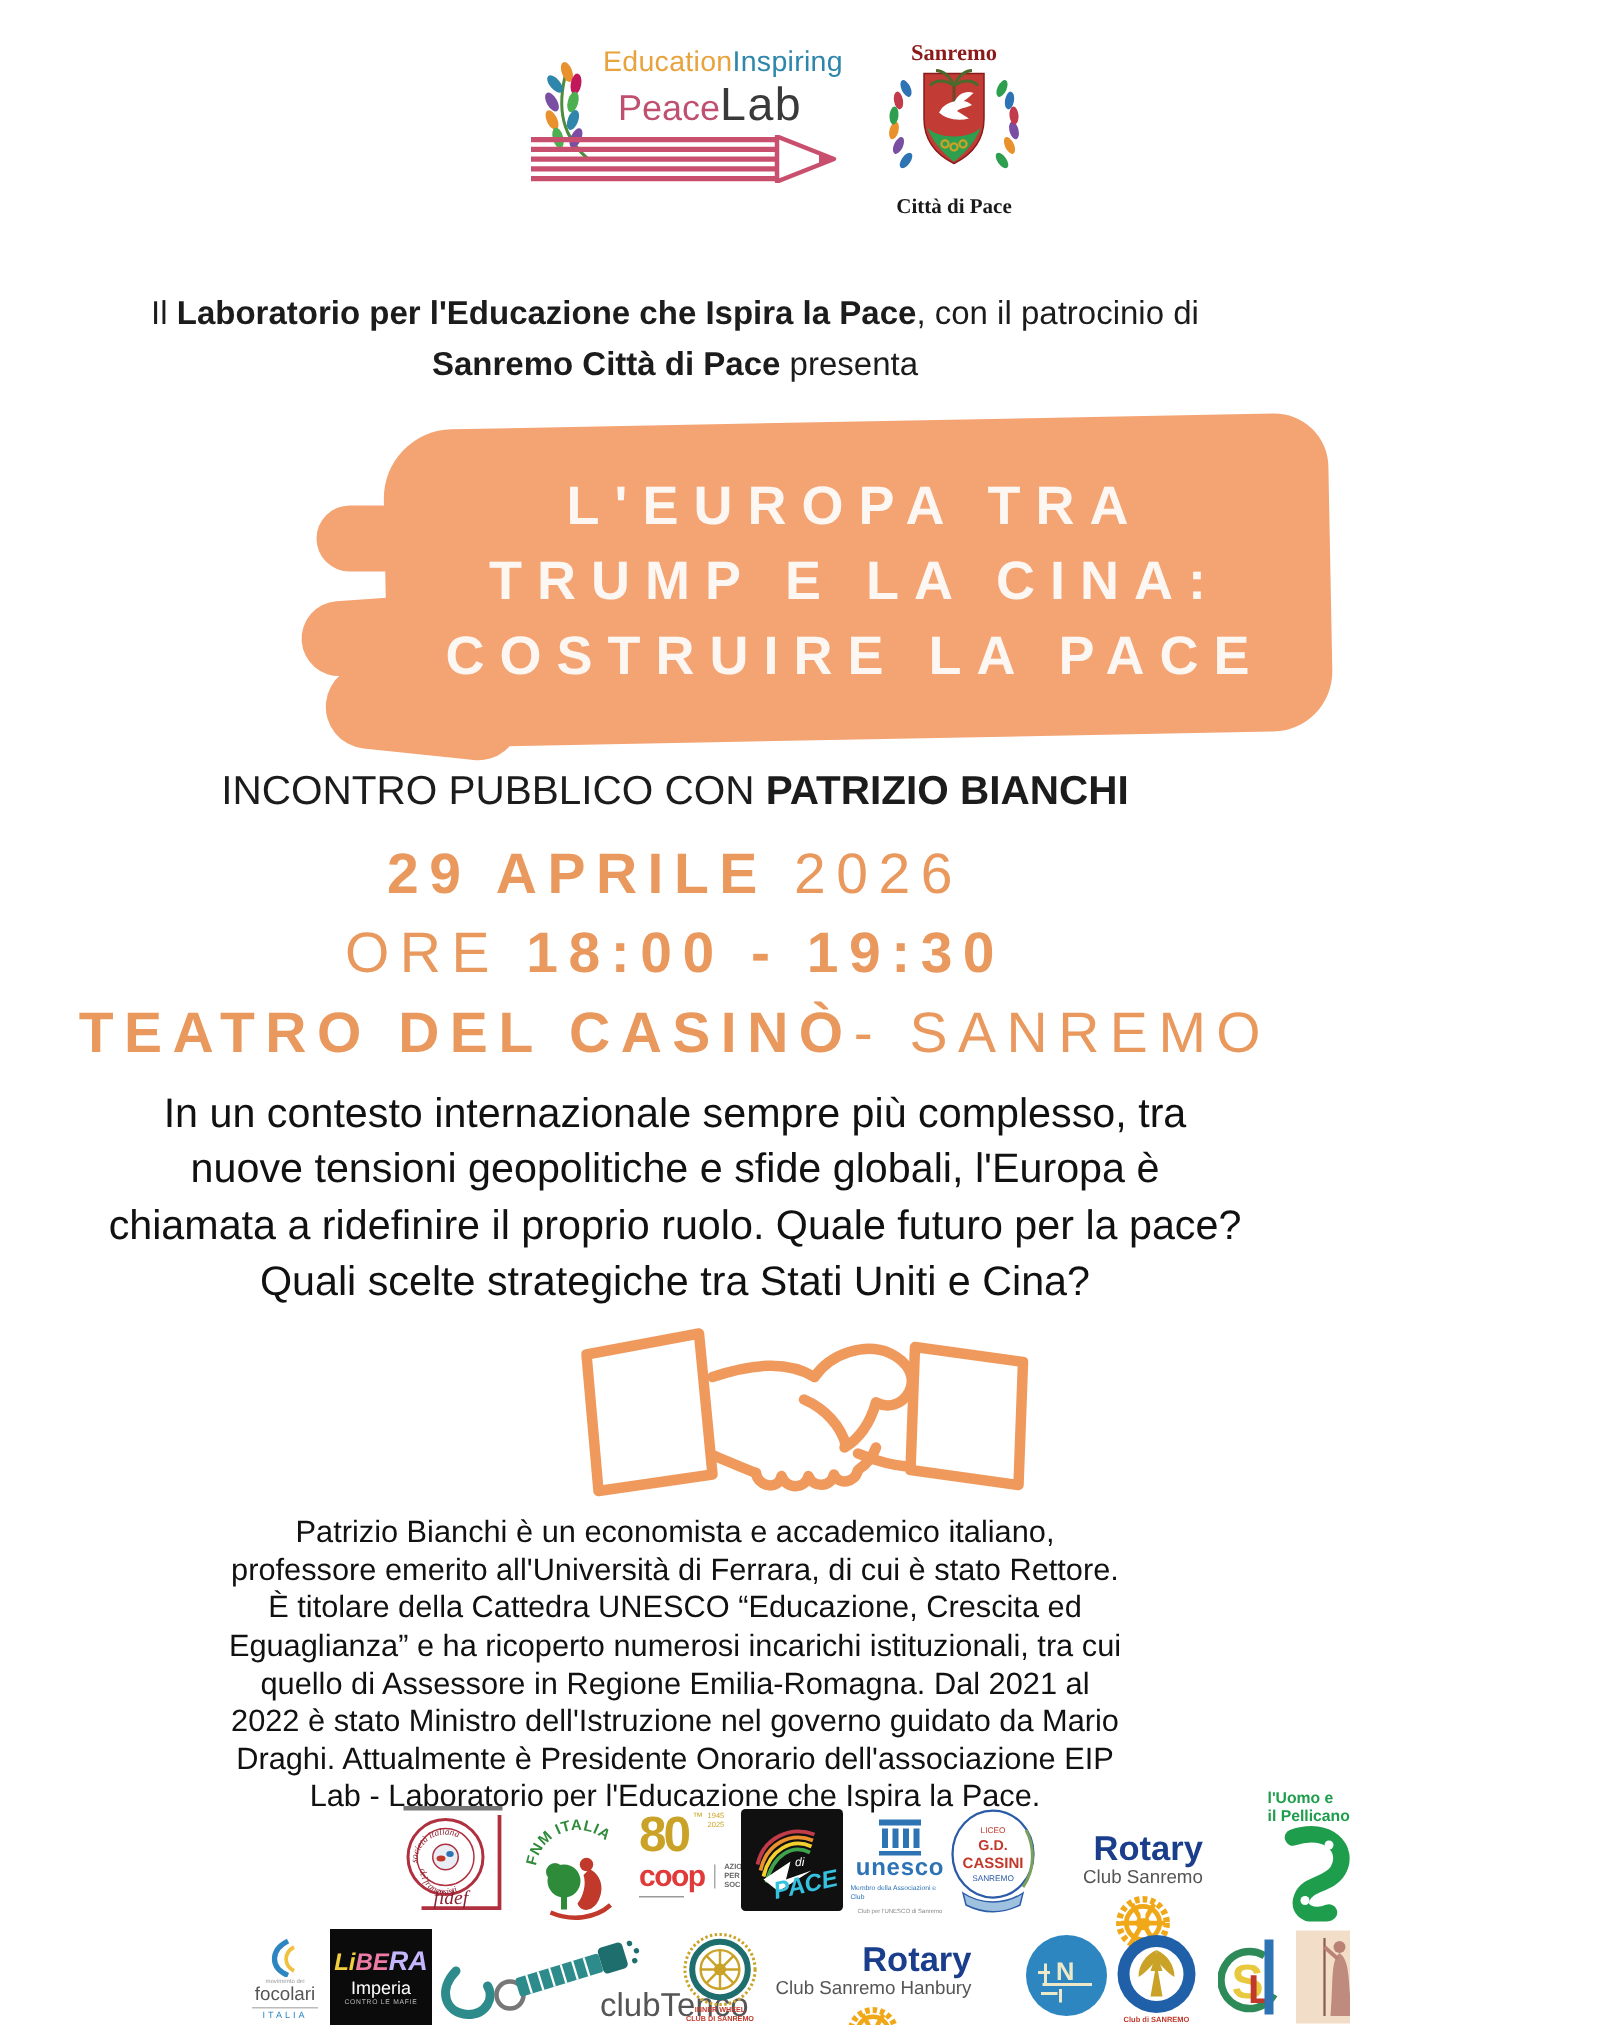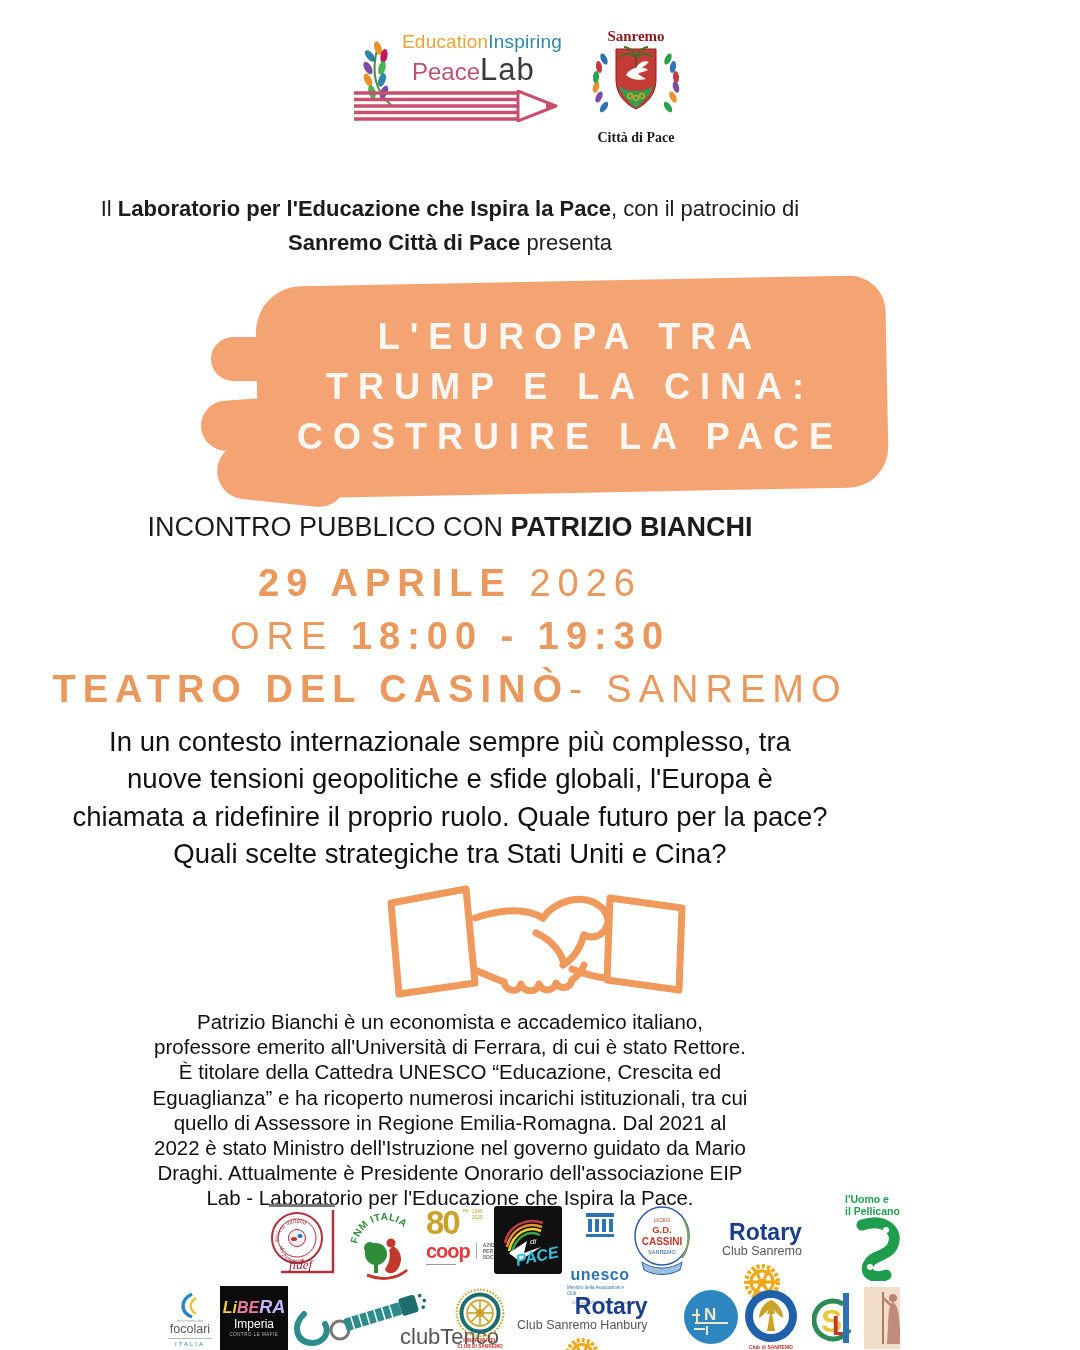--- a/index.html
+++ b/index.html
@@ -67,21 +67,21 @@
   .coop-tm{font-size:7px;color:#C9A227;}
   .coop-years{font-size:5px;color:#C9A227;line-height:1.2;}
   .coop-brand{font-size:20px;font-weight:800;color:#E03A3A;letter-spacing:-1px;line-height:1;}
   .coop-div{width:1px;height:16px;background:#aaa;margin:0 3px;}
   .coop-side{font-size:5px;font-weight:700;color:#666;line-height:1.2;}
   .coop-ul{width:30px;border-top:1px solid #999;margin-top:3px;}
 
   .pace-tile{width:68px;height:68px;background:#101010;border-radius:3px;display:flex;
              align-items:center;justify-content:center;}
 
-  .unesco-brand{font-size:16px;font-weight:700;color:#2E74B5;letter-spacing:.5px;line-height:1;margin-top:29px;}
+  .unesco-brand{font-size:16px;font-weight:700;color:#2E74B5;letter-spacing:.5px;line-height:1;}
   .unesco-sub{font-size:4.5px;color:#2E74B5;margin-top:2px;text-align:left;line-height:1.3;}
   .unesco-sub2{font-size:4px;color:#888;margin-top:3px;}
 
   .rotary{flex-direction:column;align-items:center;gap:5px;}
   .rotary-texts{text-align:right;line-height:1.05;}
   .rotary-brand{font-size:23px;font-weight:700;color:#1A3E8C;}
   .rotary-club{font-size:12.5px;color:#555;margin-top:1px;white-space:nowrap;}
 
   .pel-text{font-size:10.5px;font-weight:700;color:#1E9E4C;line-height:1.1;text-align:left;align-self:flex-start;}
 

